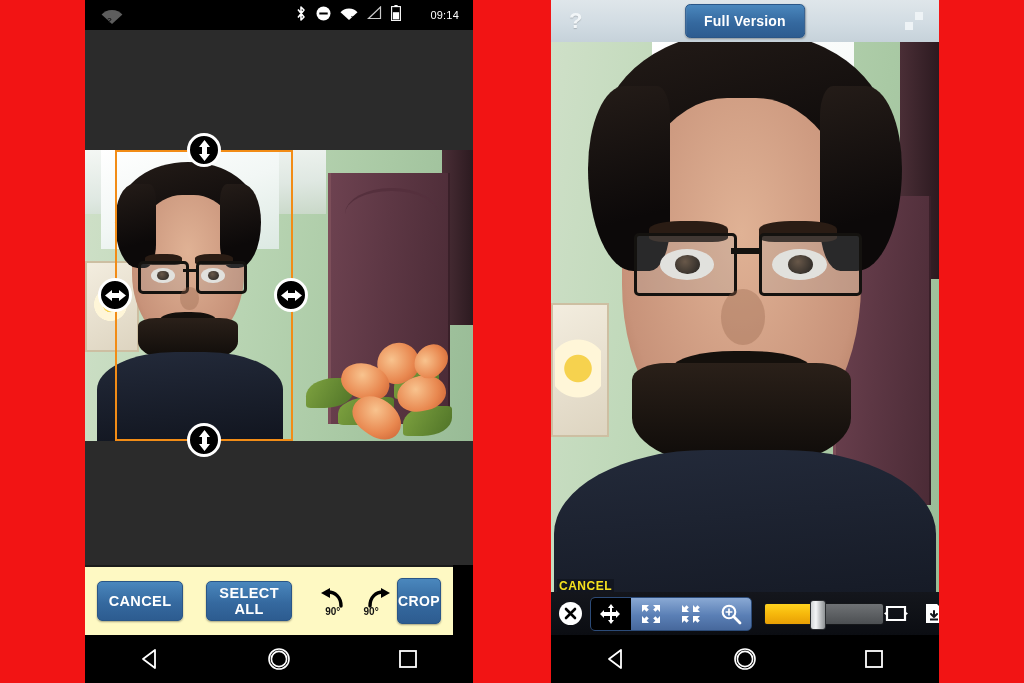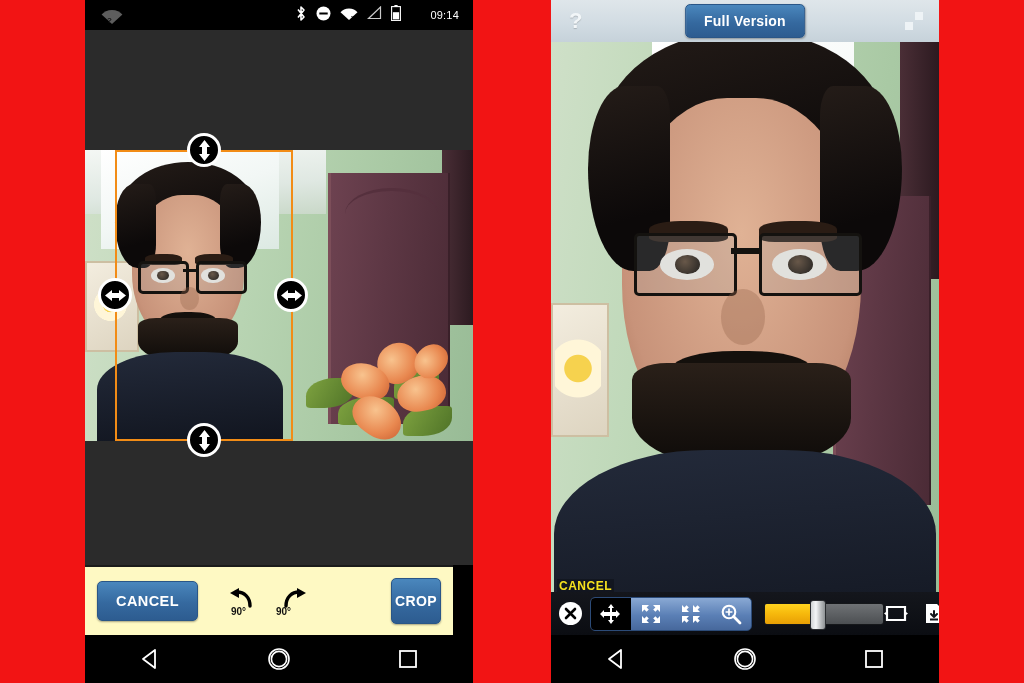--- a/index.html
+++ b/index.html
@@ -295,20 +295,21 @@
     </div>
     <div class="handle" style="left:189px;top:248px;">
       <svg width="21" height="17" viewBox="0 0 21 17">
         <path d="M0 8.5L7 3v3h7V3l7 5.5-7 5.5v-3H7v3z" fill="#fff"></path>
       </svg>
     </div>
   </div>
 
   <div class="btnbar">
     <div class="btn" id="btn-cancel">CANCEL</div>
+    <div class="btn" id="btn-select-all">SELECT ALL</div>
 
     <div class="rot" id="rot-left">
       <svg width="28" height="26" viewBox="0 0 28 26">
         <path d="M22 18C22 9 16 4 9 4" fill="none" stroke="#000" stroke-width="3.4" stroke-linecap="round"></path>
         <path d="M11 0L2 5l9 5z" fill="#000"></path>
       </svg>
       <span class="deg">90°</span>
     </div>
 
     <div class="rot" id="rot-right">

